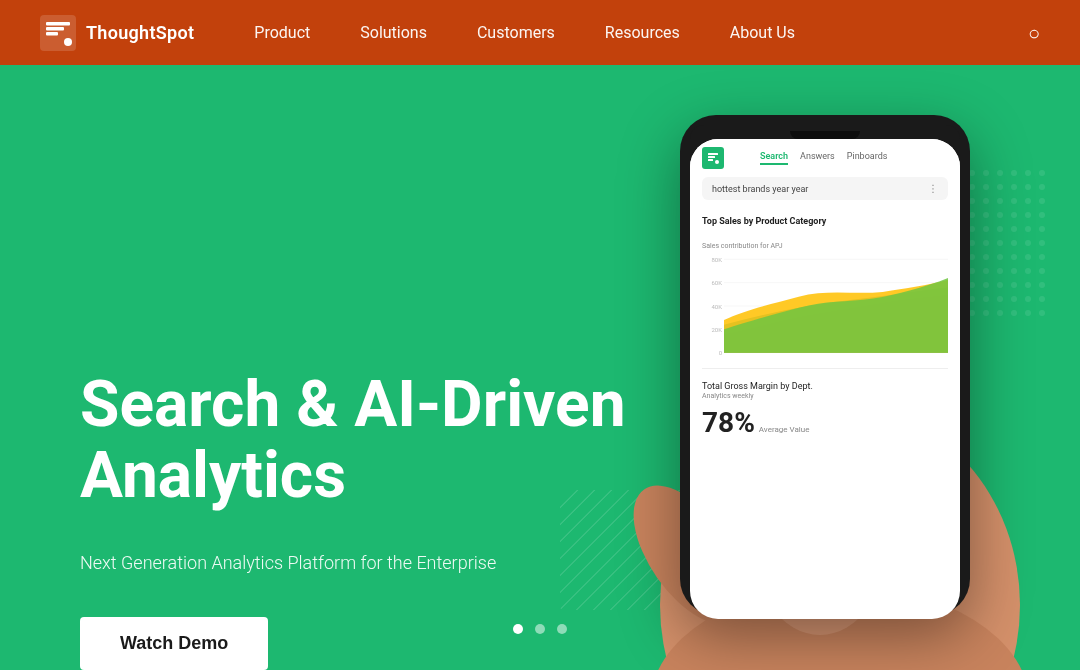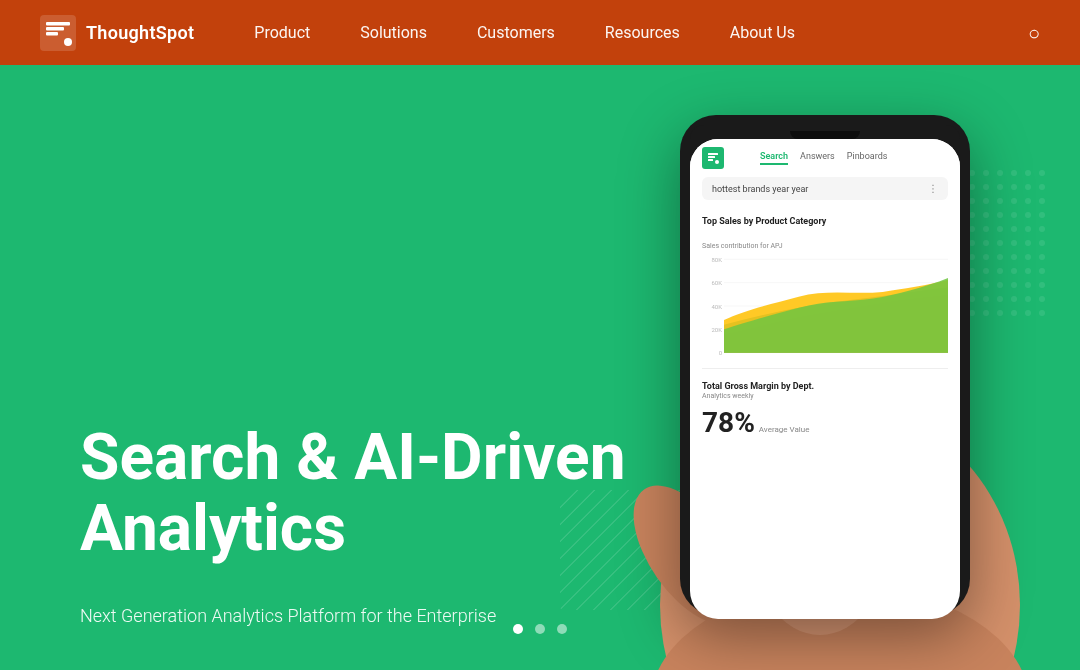--- a/index.html
+++ b/index.html
@@ -312,21 +312,21 @@
       background: #eee;
       margin: 4px 12px;
     }
 
     .phone-metric-section {
       padding: 8px 12px;
     }
 
     .metric-title {
       font-size: 9px;
-      font-weight: 700;
+      font-weight: 400;
       color: #222;
       margin-bottom: 1px;
     }
 
     .metric-subtitle {
       font-size: 7px;
       color: #888;
       margin-bottom: 6px;
     }
 
@@ -376,20 +376,21 @@
   <div class="nav-right">
     <span class="globe-icon">○</span>
   </div>
 </nav>
 
 <section class="hero">
 
   <div class="hero-content">
     <h1 class="hero-title">Search &amp; AI-Driven Analytics</h1>
     <p class="hero-subtitle">Next Generation Analytics Platform for the Enterprise</p>
+    <button class="watch-demo-btn">Watch Demo</button>
   </div>
 
   <div class="decorative-pattern">
     <svg width="140" height="120" viewBox="0 0 140 120" fill="none">
       <defs>
         <pattern id="hatch1" width="12" height="12" patternUnits="userSpaceOnUse" patternTransform="rotate(45)">
           <line x1="0" y1="0" x2="0" y2="12" stroke="rgba(255,255,255,0.5)" stroke-width="2"></line>
         </pattern>
       </defs>
       <rect width="140" height="120" fill="url(#hatch1)" rx="4"></rect>

